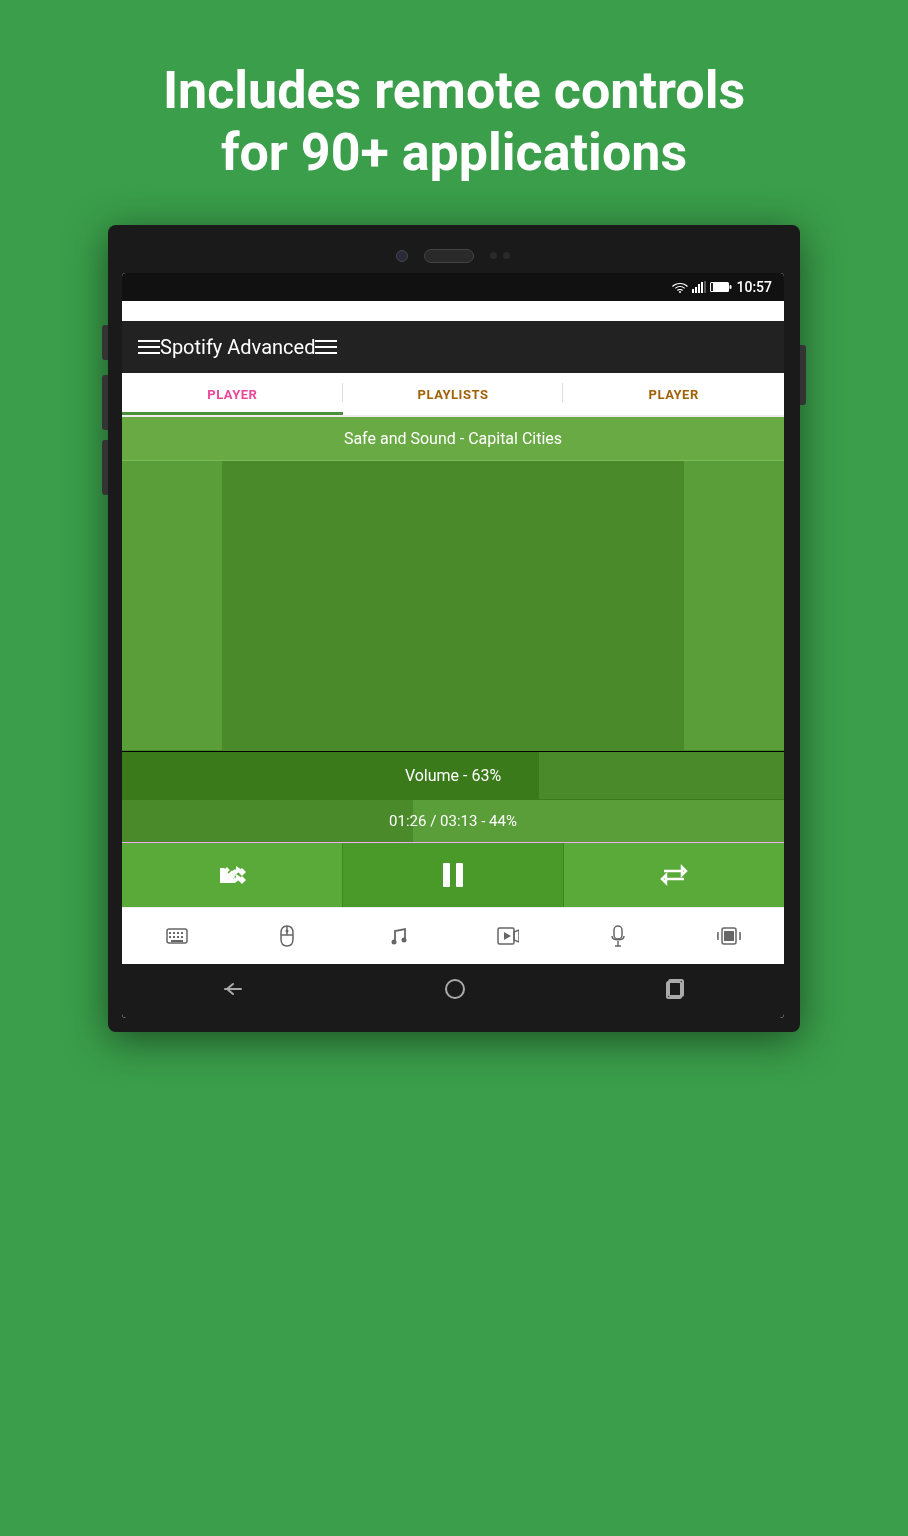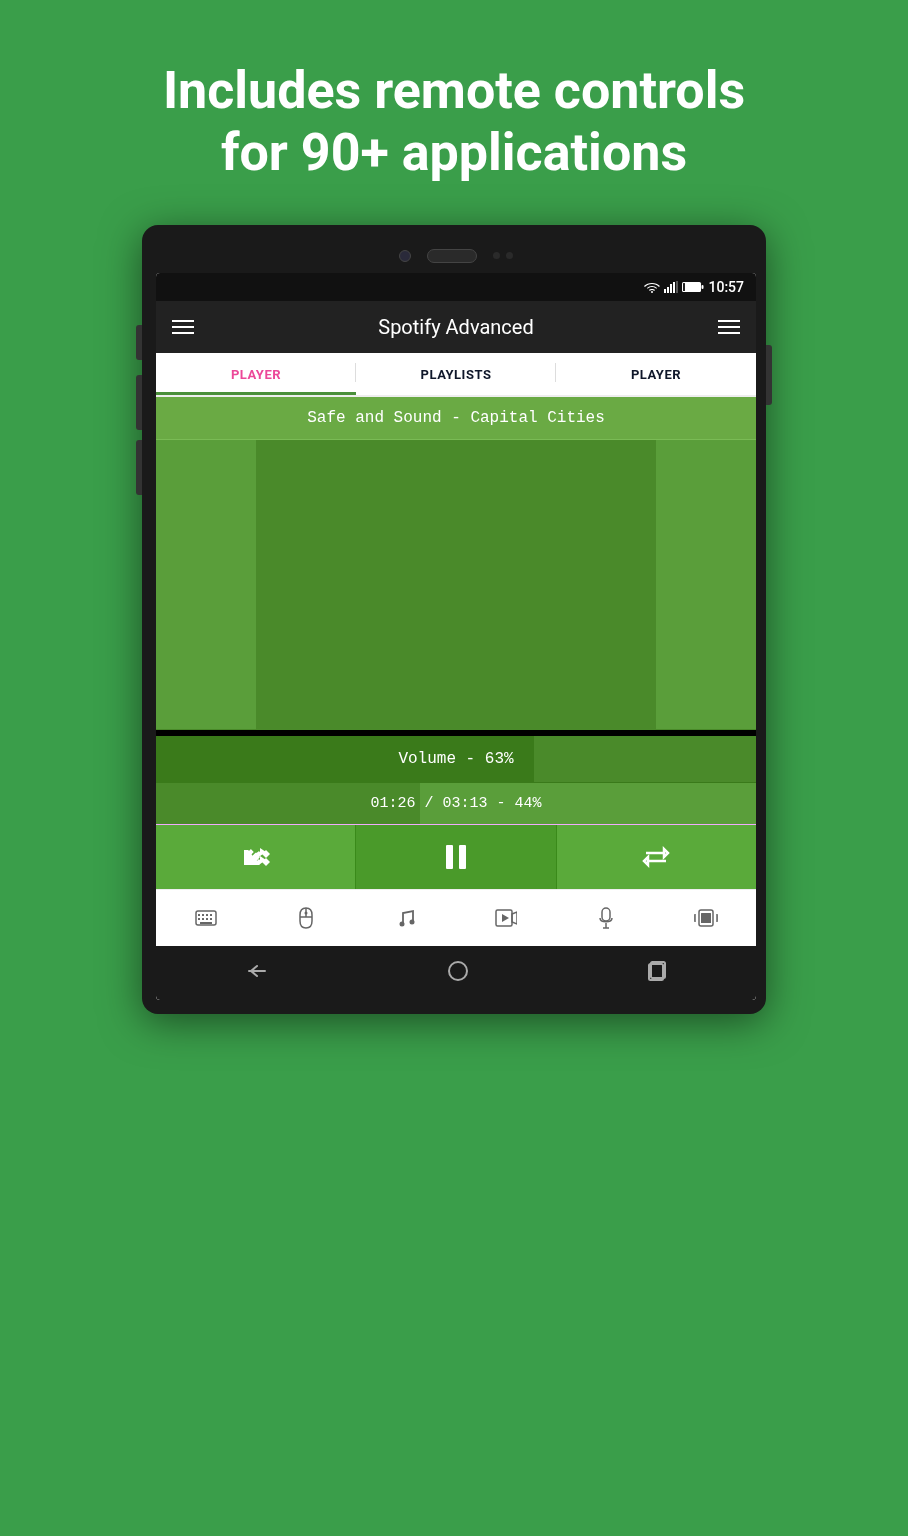--- a/index.html
+++ b/index.html
@@ -20,24 +20,24 @@
       font-weight: 700;
       text-align: center;
       line-height: 1.2;
       margin-top: 60px;
       margin-bottom: 40px;
       padding: 0 40px;
     }
 
     
     .phone-shell {
-      width: 624px;
+      width: 692px;
       background: #1a1a1a;
-      border-radius: 16px;
-      padding: 18px 10px 14px 14px;
+      border-radius: 8px;
+      padding: 18px 16px 14px 14px;
       box-shadow: 0 8px 40px rgba(0,0,0,0.5);
       position: relative;
     }
 
     
     .phone-top-bar {
       display: flex;
       justify-content: center;
       align-items: center;
       gap: 16px;
@@ -97,23 +97,24 @@
       align-items: center;
       gap: 4px;
     }
 
     
     .app-bar {
       background: #222;
       color: white;
       display: flex;
       align-items: center;
-      justify-content: space-between;
+      justify-content: flex-start;
       padding: 0 16px;
       height: 52px;
+      margin-top: 20px;
     }
 
     .app-bar-title {
       font-size: 20px;
       font-weight: 400;
       color: white;
     }
 
     .hamburger-icon {
       display: flex;
@@ -135,21 +136,21 @@
       display: flex;
       border-bottom: 2px solid #eee;
     }
 
     .tab {
       flex: 1;
       text-align: center;
       padding: 14px 0 10px 0;
       font-size: 13px;
       font-weight: 700;
-      color: #0f172a;
+      color: #a16207;
       letter-spacing: 0.5px;
       cursor: pointer;
       border-bottom: 3px solid transparent;
       position: relative;
     }
 
     .tab.active {
       color: #ec4899;
       border-bottom: 3px solid #4a8f3a;
     }
@@ -160,21 +161,20 @@
       right: 0;
       top: 10px;
       bottom: 10px;
       width: 1px;
       background: #ddd;
     }
 
     
     .player-area {
       background: #fde047;
-      font-family: Liberation Mono, monospace;
     }
 
     
     .song-title-bar {
       background: #6aaa44;
       color: white;
       text-align: center;
       padding: 12px 16px;
       font-size: 16px;
       border-bottom: 1px solid #7abb55;
@@ -204,21 +204,21 @@
       background: #5a9e3a;
     }
 
     
     .volume-bar {
       background: #4a8a2a;
       color: white;
       text-align: center;
       padding: 14px;
       font-size: 16px;
-      border-top: 6px solid #000000;
+      border-top: 1px solid #000000;
       border-bottom: 1px solid #3a7a1a;
       position: relative;
       display: flex;
       justify-content: center;
     }
 
     .volume-bar::before {
       content: '';
       position: absolute;
       left: 0;

